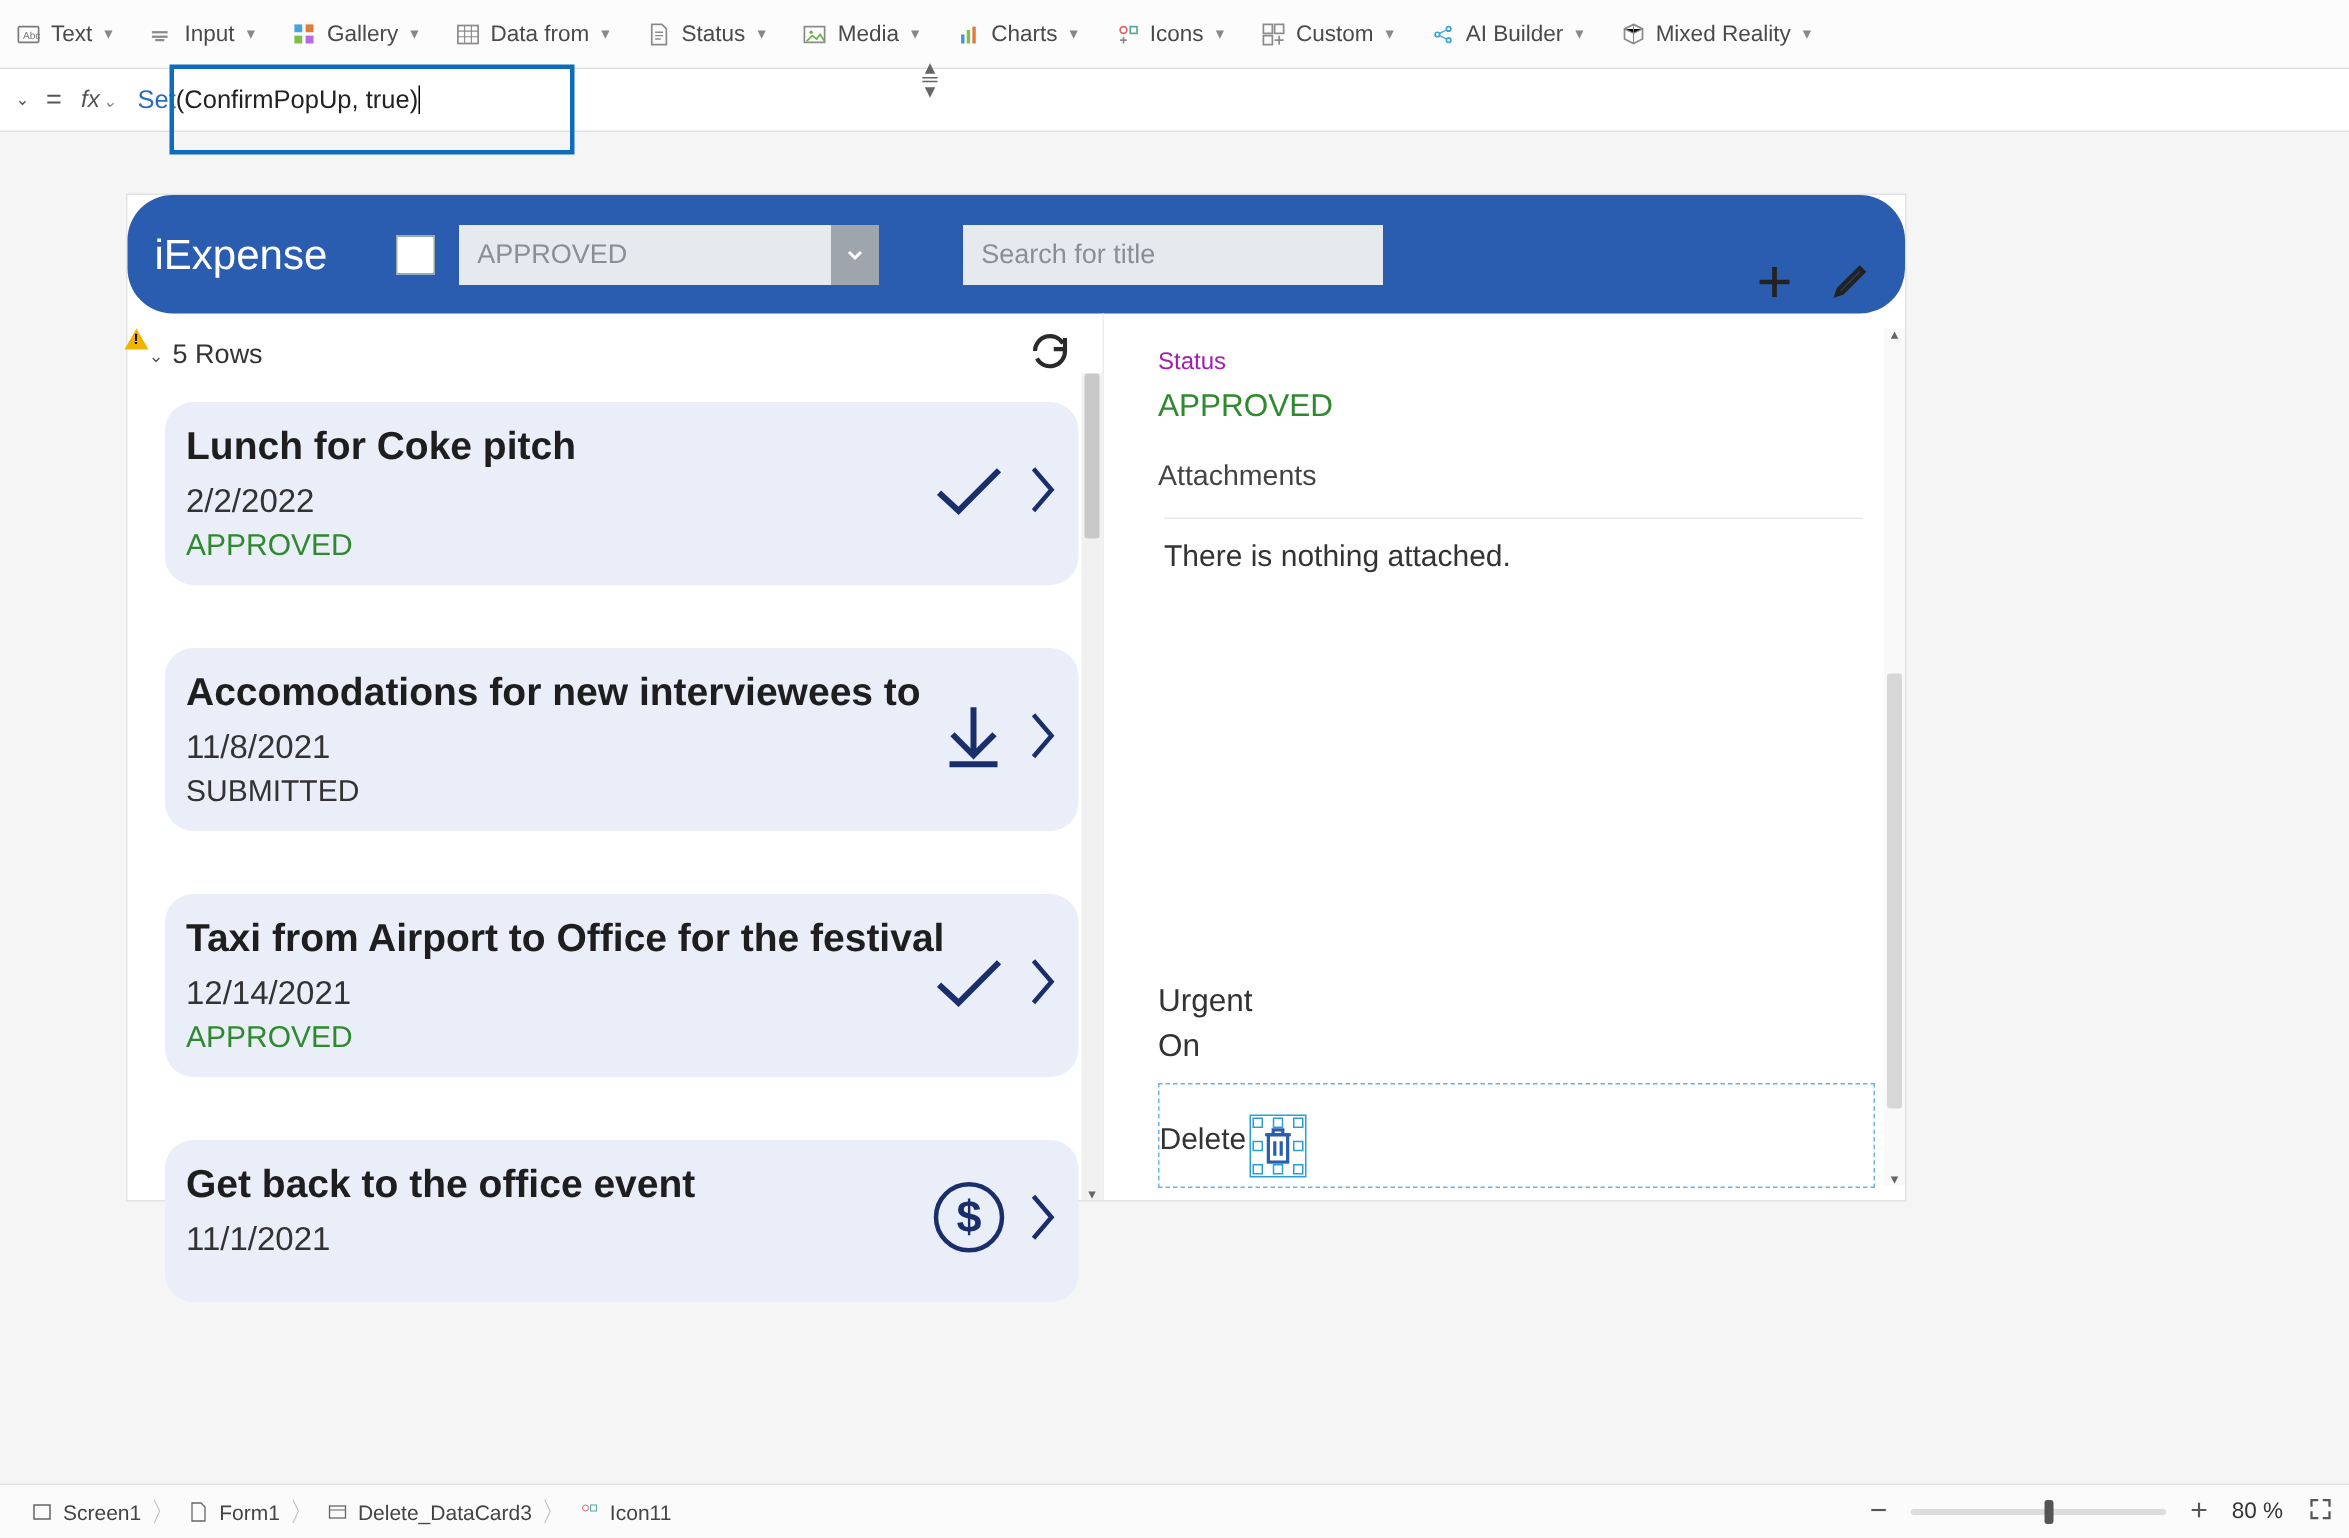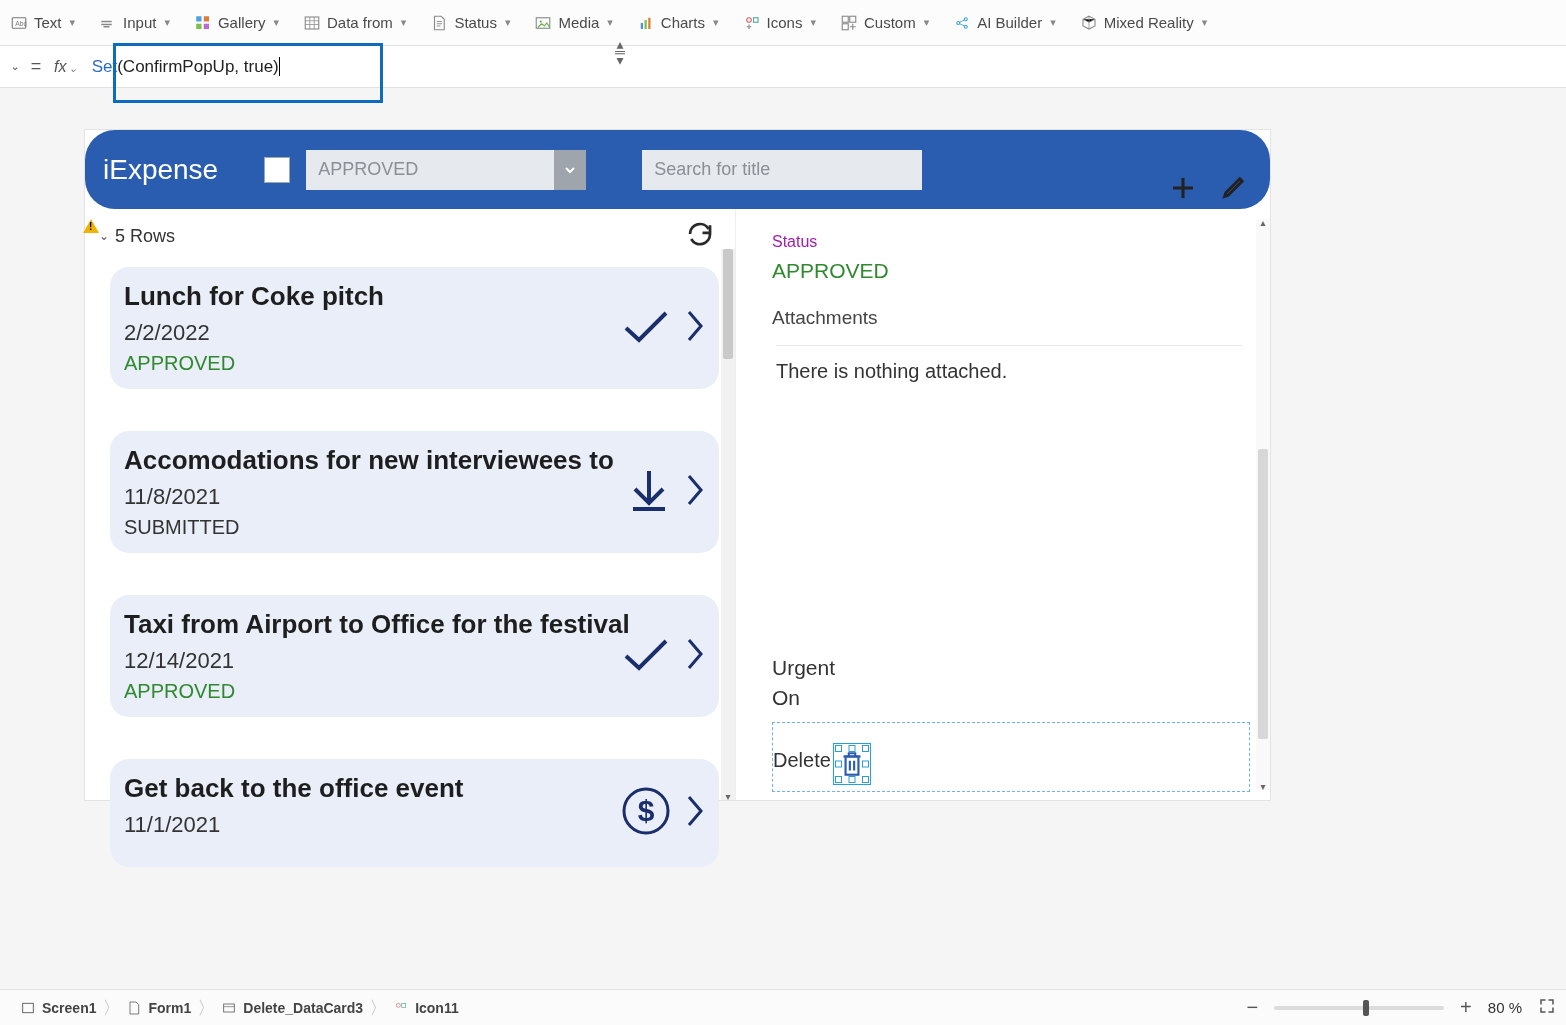--- a/index.html
+++ b/index.html
@@ -94,21 +94,21 @@
 .sel-h { position: absolute; width: 7px; height: 7px; background: #fff; border: 1.5px solid #2a9fd6; }
 .sel-h.tl { left: -4px; top: -4px; } .sel-h.tr { right: -4px; top: -4px; }
 .sel-h.bl { left: -4px; bottom: -4px; } .sel-h.br { right: -4px; bottom: -4px; }
 .sel-h.tm { left: 50%; top: -4px; transform: translateX(-50%); }
 .sel-h.bm { left: 50%; bottom: -4px; transform: translateX(-50%); }
 .sel-h.lm { left: -4px; top: 50%; transform: translateY(-50%); }
 .sel-h.rm { right: -4px; top: 50%; transform: translateY(-50%); }
 
 
 .status-bar { position: absolute; left: 0; right: 0; bottom: 0; height: 36px; background: #fbfbfb; border-top: 1px solid #e1e1e1; display: flex; align-items: center; padding: 0 10px; font-size: 14px; color: #444; }
-.bc-item { display: flex; align-items: center; gap: 6px; padding: 0 10px; height: 26px; position: relative; font-weight: bold; }
+.bc-item { display: flex; align-items: center; gap: 6px; padding: 0 10px; height: 26px; position: relative; }
 .bc-sep { color: #bbb; margin: 0 -4px; font-size: 18px; }
 .zoom-group { margin-left: auto; display: flex; align-items: center; gap: 16px; }
 .zoom-track { width: 170px; height: 4px; background: #dcdcdc; position: relative; border-radius: 2px; }
 .zoom-thumb { position: absolute; left: 52%; top: -6px; width: 6px; height: 16px; background: #555; border-radius: 2px; }
 .zoom-pct { font-size: 15px; color: #333; }
 .expand-ico svg { stroke: #555; }
 </style>
 </head>
 <body>
 

